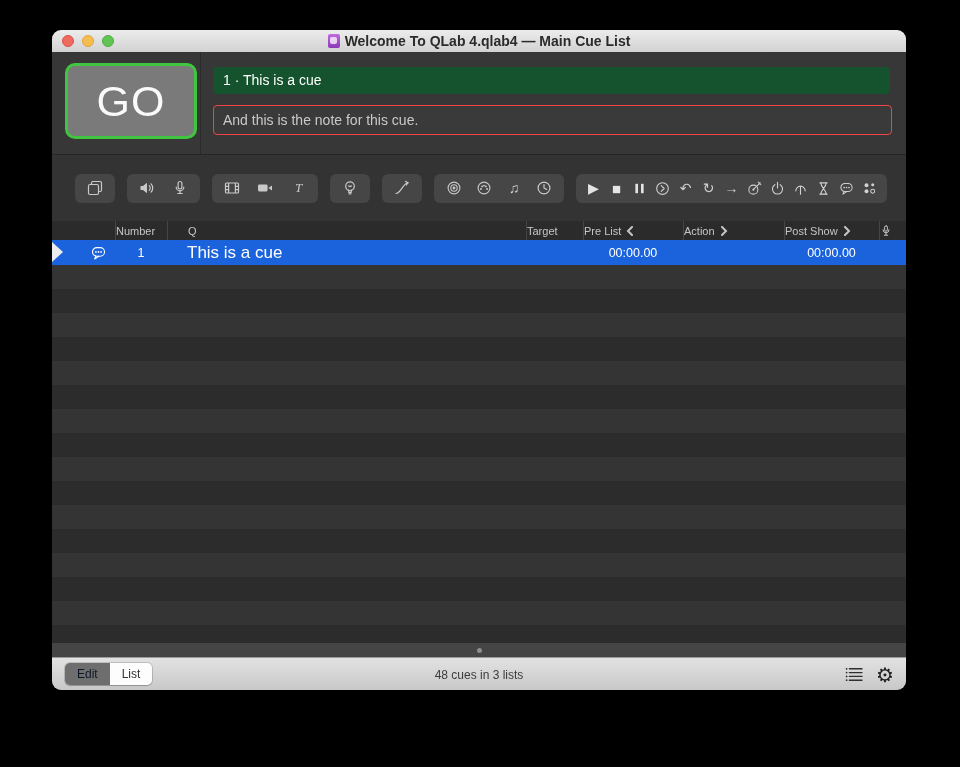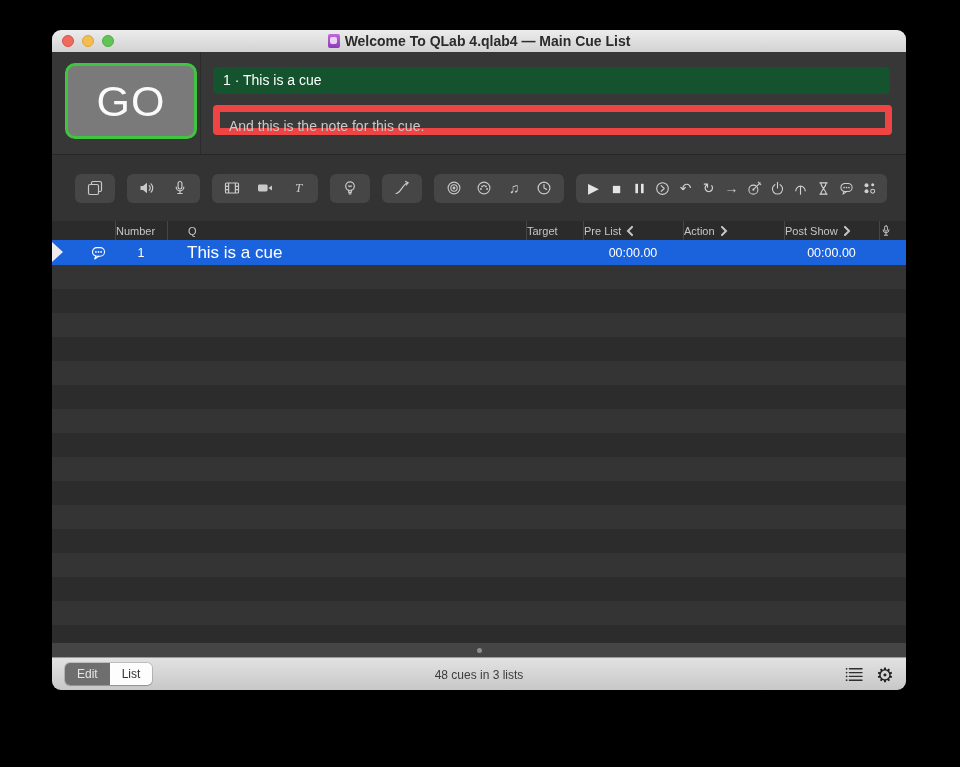--- a/index.html
+++ b/index.html
@@ -19,21 +19,21 @@
   .docicon{width:12px;height:14px;border-radius:2px;background:linear-gradient(#c06ae0,#8d3ab8);position:relative;flex:0 0 auto;}
   .docicon:after{content:"";position:absolute;left:2.5px;top:3px;width:7px;height:7px;border-radius:2px;background:rgba(255,255,255,.75);}
   
   .headpanel{position:absolute;left:0;top:22px;width:100%;height:103px;background:#373737;border-bottom:1px solid #262626;box-sizing:border-box;}
   .goarea{position:absolute;left:0;top:0;width:148px;height:102px;border-right:1px solid #2b2b2b;}
   .gobutton{position:absolute;left:13px;top:11px;width:132px;height:76px;background:#7a7a7a;border:3px solid #3fc53f;
             border-radius:10px;box-sizing:border-box;display:flex;align-items:center;justify-content:center;
             color:#fafafa;font-size:43px;letter-spacing:1px;cursor:default;}
   .namefield{position:absolute;left:161px;top:15px;right:16px;height:27px;background:#14532d;border-radius:4px;
              color:#fff;font-size:14px;line-height:27px;padding-left:10px;box-sizing:border-box;}
-  .notesfield{position:absolute;left:161px;top:53px;right:14px;height:30px;background:#3a3a3a;border:7px solid #ef4444;
+  .notesfield{position:absolute;left:161px;top:53px;right:14px;height:30px;background:#3a3a3a;border:1px solid #ef4444;
               border-radius:4px;color:#c9c9c9;font-size:14px;line-height:28px;padding-left:9px;box-sizing:border-box;}
   
   .toolbar{position:absolute;left:0;top:125px;width:100%;height:66px;background:#333;display:flex;align-items:center;
            padding-left:23px;gap:12px;box-sizing:border-box;}
   .tbtn{height:29px;background:#464646;border-radius:6px;display:flex;align-items:center;justify-content:center;
         padding:0 12px;gap:17px;color:#c9c9c9;flex:0 0 auto;}
   .tbtn.g6{gap:14px;}
   .tbtn.transport{gap:8px;padding:0 10px;}
   .tico{display:flex;align-items:center;justify-content:center;width:16px;height:16px;}
   .transport .tico{width:15px;height:15px;}
@@ -53,21 +53,21 @@
   .rowsbg{position:absolute;left:0;top:235px;width:100%;height:378px;
           background:repeating-linear-gradient(180deg,#343434 0 24px,#2c2c2c 24px 48px);}
   .splitter{position:absolute;left:0;top:613px;width:100%;height:14px;background:#454545;}
   .splitter .dot{position:absolute;left:50%;top:50%;width:5px;height:5px;margin:-2.5px 0 0 -2.5px;border-radius:50%;background:#8f8f8f;}
   
   .bottombar{position:absolute;left:0;top:627px;width:100%;height:33px;background:linear-gradient(#e2e2e2,#c8c8c8);
              border-top:1px solid #9b9b9b;box-sizing:border-box;}
   .segmented{position:absolute;left:13px;top:5px;height:22px;display:flex;border-radius:5px;overflow:hidden;
              box-shadow:0 0 0 1px rgba(0,0,0,.15),0 1px 1px rgba(0,0,0,.15);font-size:12px;}
   .seg{padding:0 12px;line-height:22px;}
-  .seg.active{background:#6e6e6e;color:#e5e5e5;}
+  .seg.active{background:#6e6e6e;color:#0f172a;}
   .seg.inactive{background:#fdfdfd;color:#333;}
   .statustext{position:absolute;left:0;right:0;top:0;height:33px;display:flex;align-items:center;justify-content:center;
               font-size:12px;color:#3c3c3c;pointer-events:none;}
   .footicons{position:absolute;right:12px;top:0;height:33px;display:flex;align-items:center;gap:13px;color:#2f2f2f;}
   .gearglyph{font-size:20px;line-height:20px;color:#222;}
   svg{display:block;}
 </style>
 </head>
 <body>
 

